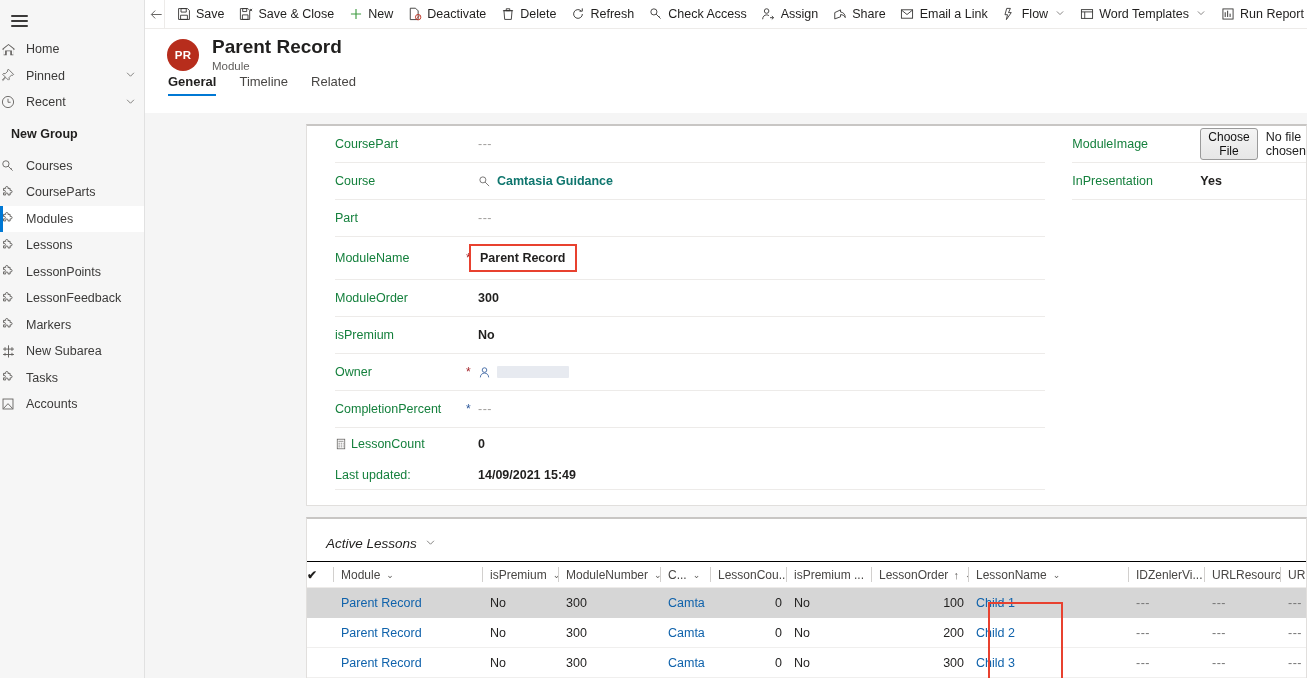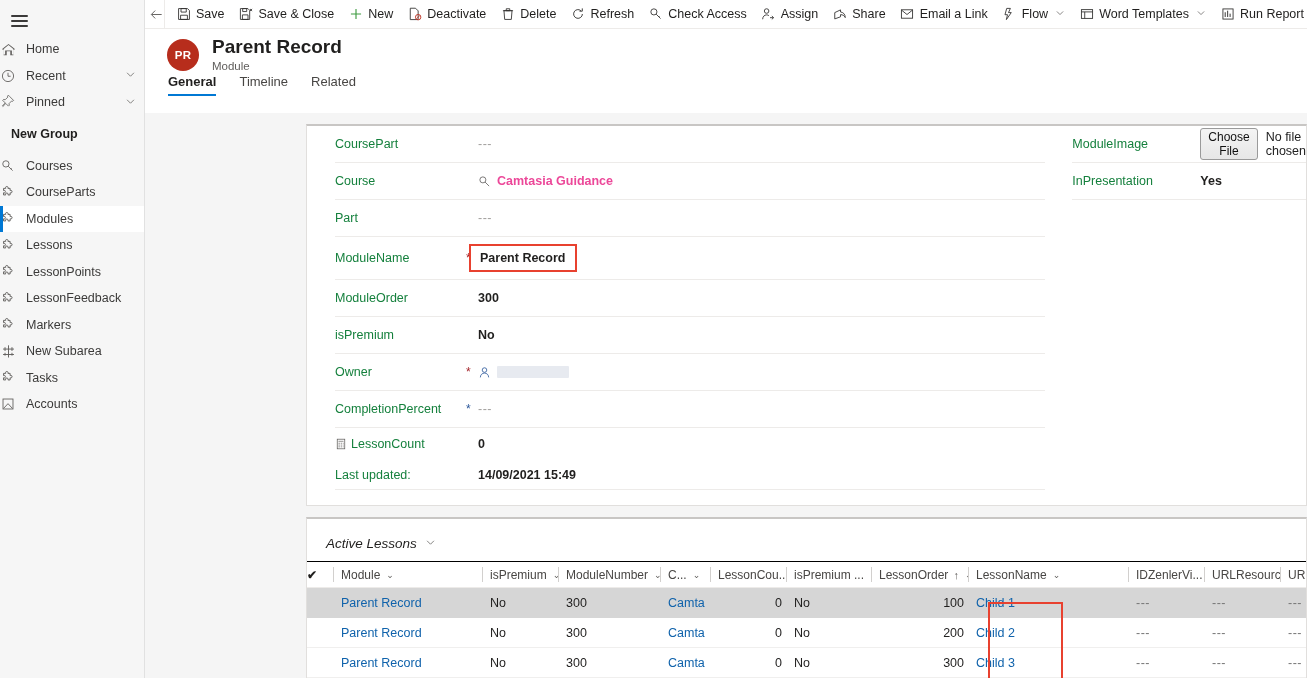--- a/index.html
+++ b/index.html
@@ -131,21 +131,21 @@
     display: flex; align-items: center;
   }
   .flabel .lockico { margin-right: 4px; display:inline-flex; }
   .freq { width: 14px; min-width: 14px; color: #a4262c; font-size: 12px; text-align: left; padding-left: 2px;}
   .freq.blue { color: #2b579a; }
   .fvalue {
     font-size: 12.5px; color: #201f1e; font-weight: 600;
     display: flex; align-items: center;
   }
   .fvalue.muted { color: #a19f9d; font-weight: 400; letter-spacing: .5px; }
-  .fvalue.link { color: #ec4899; font-weight: 600; cursor: pointer; text-align: center; }
+  .fvalue.link { color: #0f766e; font-weight: 600; cursor: pointer; text-align: center; }
   .fvalue .lookico { margin-right: 6px; display: inline-flex; color: #605e5c; }
   .fvalue .personico { margin-right: 6px; display: inline-flex; color: #2b579a; }
   .redacted { display:inline-block; width: 72px; height: 12px; background: #e7eaf0; border-radius:1px; }
 
   .hl-box {
     border: 2px solid #e8412f;
     padding: 5px 10px 5px 9px;
     margin-left: -9px;
     display: inline-flex; align-items: center;
   }
@@ -231,39 +231,39 @@
         <svg width="15" height="15" viewBox="0 0 16 16">
             <path d="M8 2L1.5 7.3v.9h1.3V14h3.3V9.8h3.8V14h3.3V8.2h1.3v-.9L8 2zm0 1.2l5.1 4.2v5.8h-1.5V9H4.4v4.2H2.9V7.4L8 3.2z" fill="currentColor"></path>
           </svg>
       </span>
       <span class="nav-label">Home</span>
     </div>
 
     <div class="nav-item">
       <span class="nav-ico">
         <svg width="14" height="14" viewBox="0 0 16 16">
-            <circle cx="8" cy="8" r="6.4" fill="none" stroke="currentColor" stroke-width="1"></circle>
-            <path d="M8 4.3v4h3" fill="none" stroke="currentColor" stroke-width="1"></path>
-          </svg>
-      </span>
-      <span class="nav-label">Recent</span>
+            <path d="M9.8 1.6l4.6 4.6-1 1-1.2-.4-3 3 .3 1.9-1 1-3-3-3.4 3.4-.6-.6 3.4-3.4-3-3 1-1 1.9.3 3-3-.4-1.2 1-1z" fill="none" stroke="currentColor" stroke-width="0.95"></path>
+          </svg>
+      </span>
+      <span class="nav-label">Pinned</span>
       <span class="nav-chev">
         <svg width="11" height="11" viewBox="0 0 16 16">
             <path d="M3 5.5l5 5 5-5" fill="none" stroke="currentColor" stroke-width="1.1"></path>
           </svg>
       </span>
     </div>
 
     <div class="nav-item">
       <span class="nav-ico">
         <svg width="14" height="14" viewBox="0 0 16 16">
-            <path d="M9.8 1.6l4.6 4.6-1 1-1.2-.4-3 3 .3 1.9-1 1-3-3-3.4 3.4-.6-.6 3.4-3.4-3-3 1-1 1.9.3 3-3-.4-1.2 1-1z" fill="none" stroke="currentColor" stroke-width="0.95"></path>
-          </svg>
-      </span>
-      <span class="nav-label">Pinned</span>
+            <circle cx="8" cy="8" r="6.4" fill="none" stroke="currentColor" stroke-width="1"></circle>
+            <path d="M8 4.3v4h3" fill="none" stroke="currentColor" stroke-width="1"></path>
+          </svg>
+      </span>
+      <span class="nav-label">Recent</span>
       <span class="nav-chev">
         <svg width="11" height="11" viewBox="0 0 16 16">
             <path d="M3 5.5l5 5 5-5" fill="none" stroke="currentColor" stroke-width="1.1"></path>
           </svg>
       </span>
     </div>
 
     <div class="nav-group-title">New Group</div>
     <div class="nav-spacer"></div>
 

